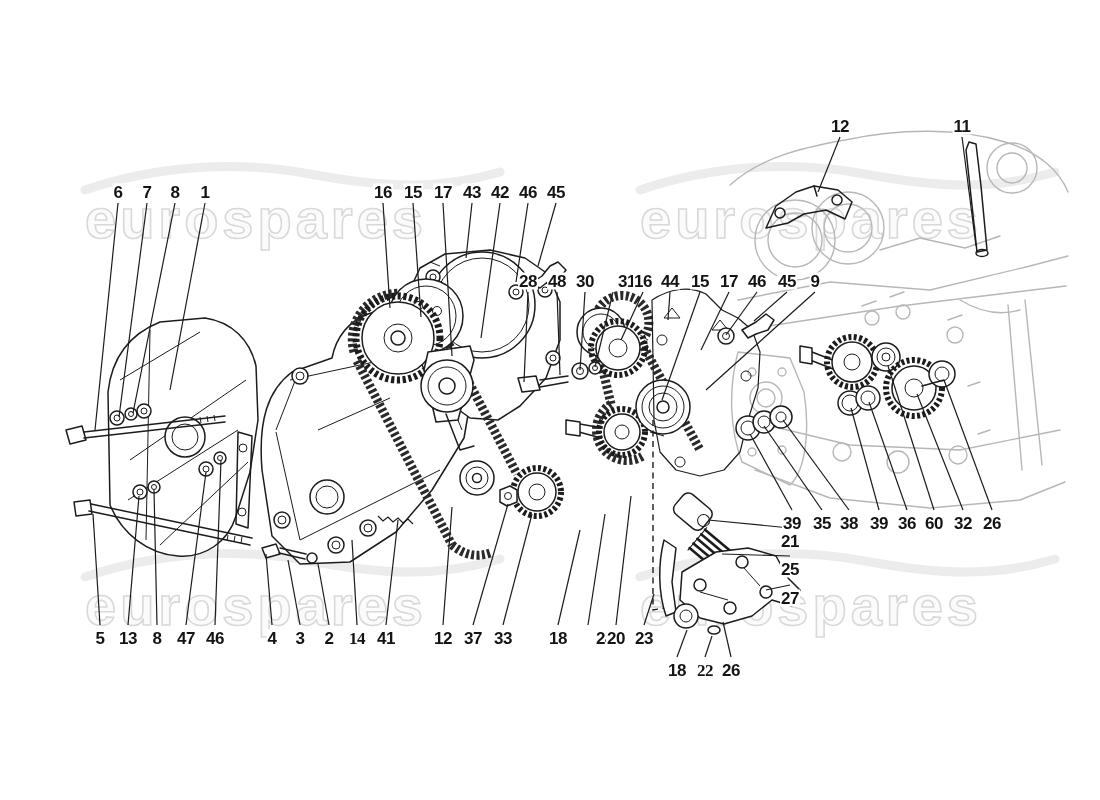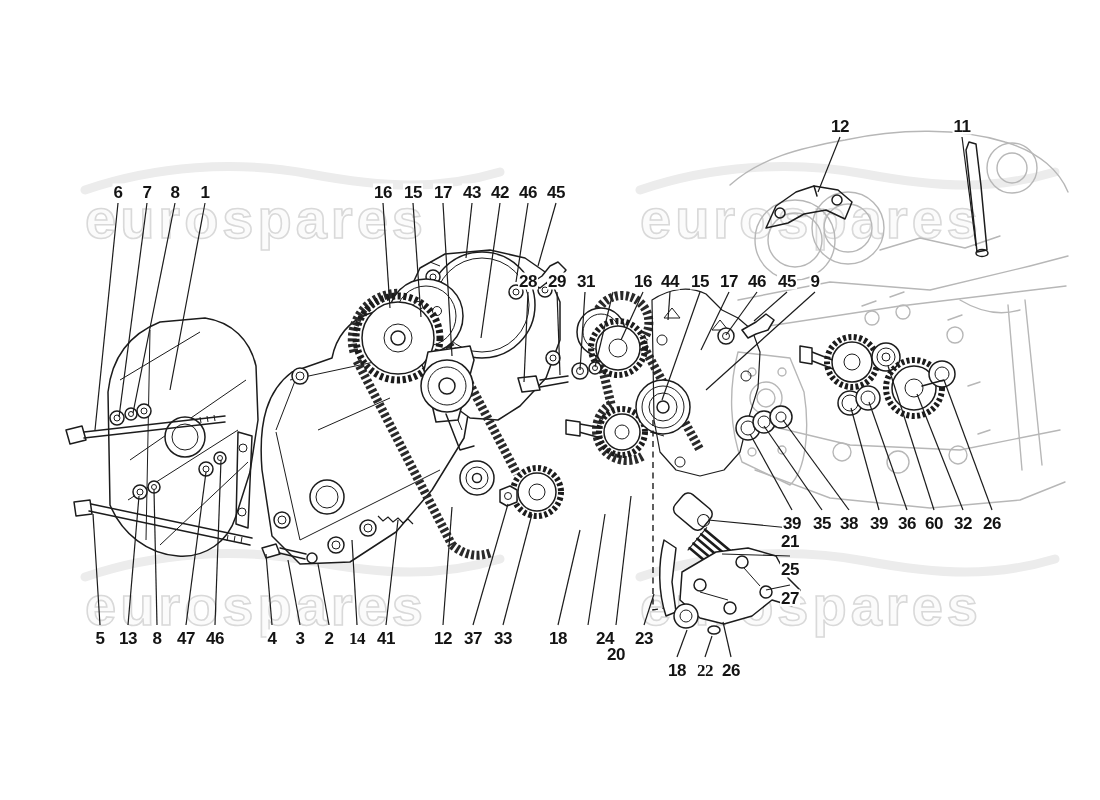--- a/index.html
+++ b/index.html
@@ -367,23 +367,23 @@
       <div class="lbl" style="left: 175px; top: 192px;">8</div>
       <div class="lbl" style="left: 205px; top: 192px;">1</div>
       <div class="lbl" style="left: 383px; top: 192px;">16</div>
       <div class="lbl" style="left: 413px; top: 192px;">15</div>
       <div class="lbl" style="left: 443px; top: 192px;">17</div>
       <div class="lbl" style="left: 472px; top: 192px;">43</div>
       <div class="lbl" style="left: 500px; top: 192px;">42</div>
       <div class="lbl" style="left: 528px; top: 192px;">46</div>
       <div class="lbl" style="left: 556px; top: 192px;">45</div>
       <div class="lbl" style="left: 528px; top: 281px;">28</div>
-      <div class="lbl" style="left: 557px; top: 281px;">29</div>
+      <div class="lbl" style="left: 557px; top: 281px;">48</div>
       <div class="lbl" style="left: 585px; top: 281px;">30</div>
-      <div class="lbl" style="left: 586px; top: 281px;">31</div>
+      <div class="lbl" style="left: 627px; top: 281px;">31</div>
       <div class="lbl" style="left: 643px; top: 281px;">16</div>
       <div class="lbl" style="left: 670px; top: 281px;">44</div>
       <div class="lbl" style="left: 700px; top: 281px;">15</div>
       <div class="lbl" style="left: 729px; top: 281px;">17</div>
       <div class="lbl" style="left: 757px; top: 281px;">46</div>
       <div class="lbl" style="left: 787px; top: 281px;">45</div>
       <div class="lbl" style="left: 815px; top: 281px;">9</div>
       <div class="lbl" style="left: 840px; top: 126px;">12</div>
       <div class="lbl" style="left: 962px; top: 126px;">11</div>
       <div class="lbl" style="left: 792px; top: 523px;">39</div>
@@ -405,20 +405,20 @@
       <div class="lbl" style="left: 272px; top: 638px;">4</div>
       <div class="lbl" style="left: 300px; top: 638px;">3</div>
       <div class="lbl" style="left: 329px; top: 638px;">2</div>
       <div class="lbl" style="left: 357px; top: 638px; font-family: Liberation Serif, serif;">14</div>
       <div class="lbl" style="left: 386px; top: 638px;">41</div>
       <div class="lbl" style="left: 443px; top: 638px;">12</div>
       <div class="lbl" style="left: 473px; top: 638px;">37</div>
       <div class="lbl" style="left: 503px; top: 638px;">33</div>
       <div class="lbl" style="left: 558px; top: 638px;">18</div>
       <div class="lbl" style="left: 588px; top: 638px; margin-left: 17px;">24</div>
-      <div class="lbl" style="left: 616px; top: 654px;">20</div>
+      <div class="lbl" style="left: 616px; top: 638px;">20</div>
       <div class="lbl" style="left: 644px; top: 638px;">23</div>
       <div class="lbl" style="left: 677px; top: 670px;">18</div>
       <div class="lbl" style="left: 705px; top: 670px; font-family: Liberation Serif, serif;">22</div>
       <div class="lbl" style="left: 731px; top: 670px;">26</div>
     </div>
 
 </div>
 
 </body></html>

